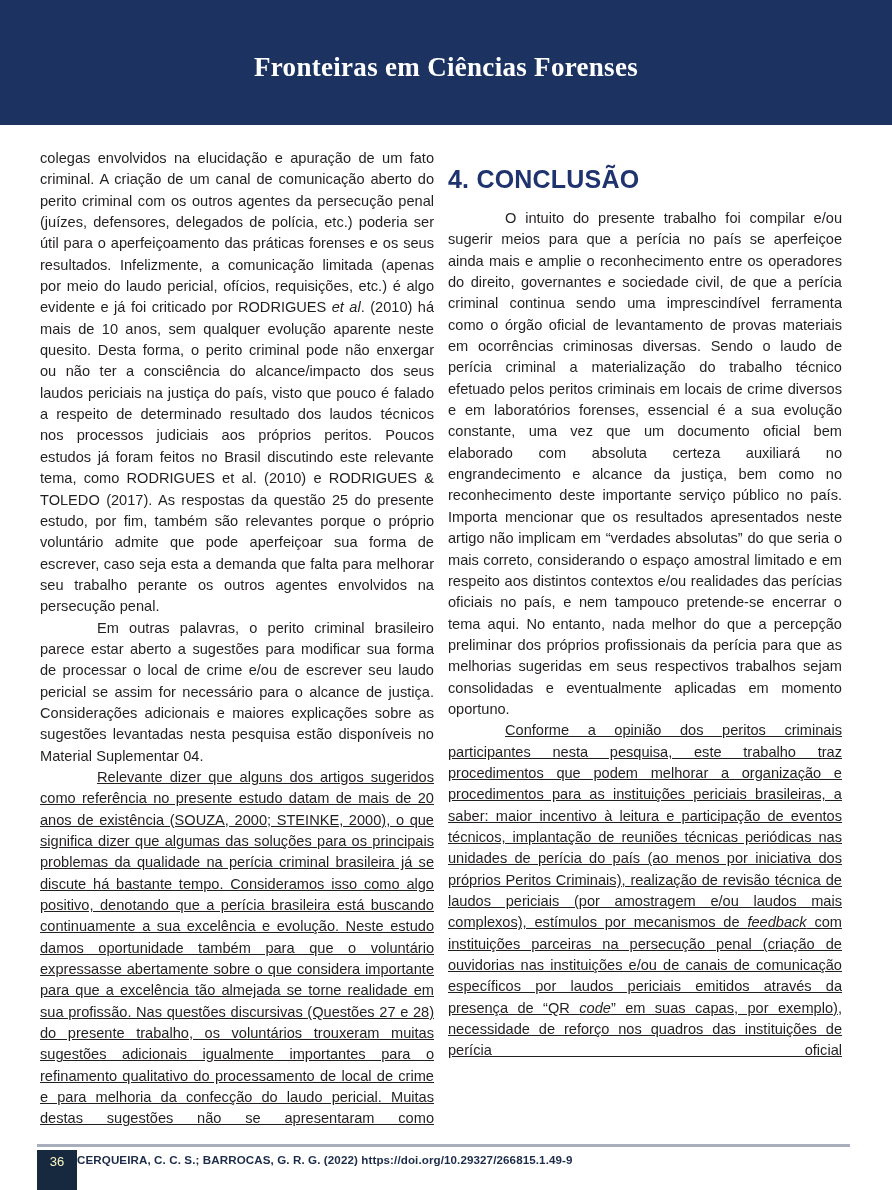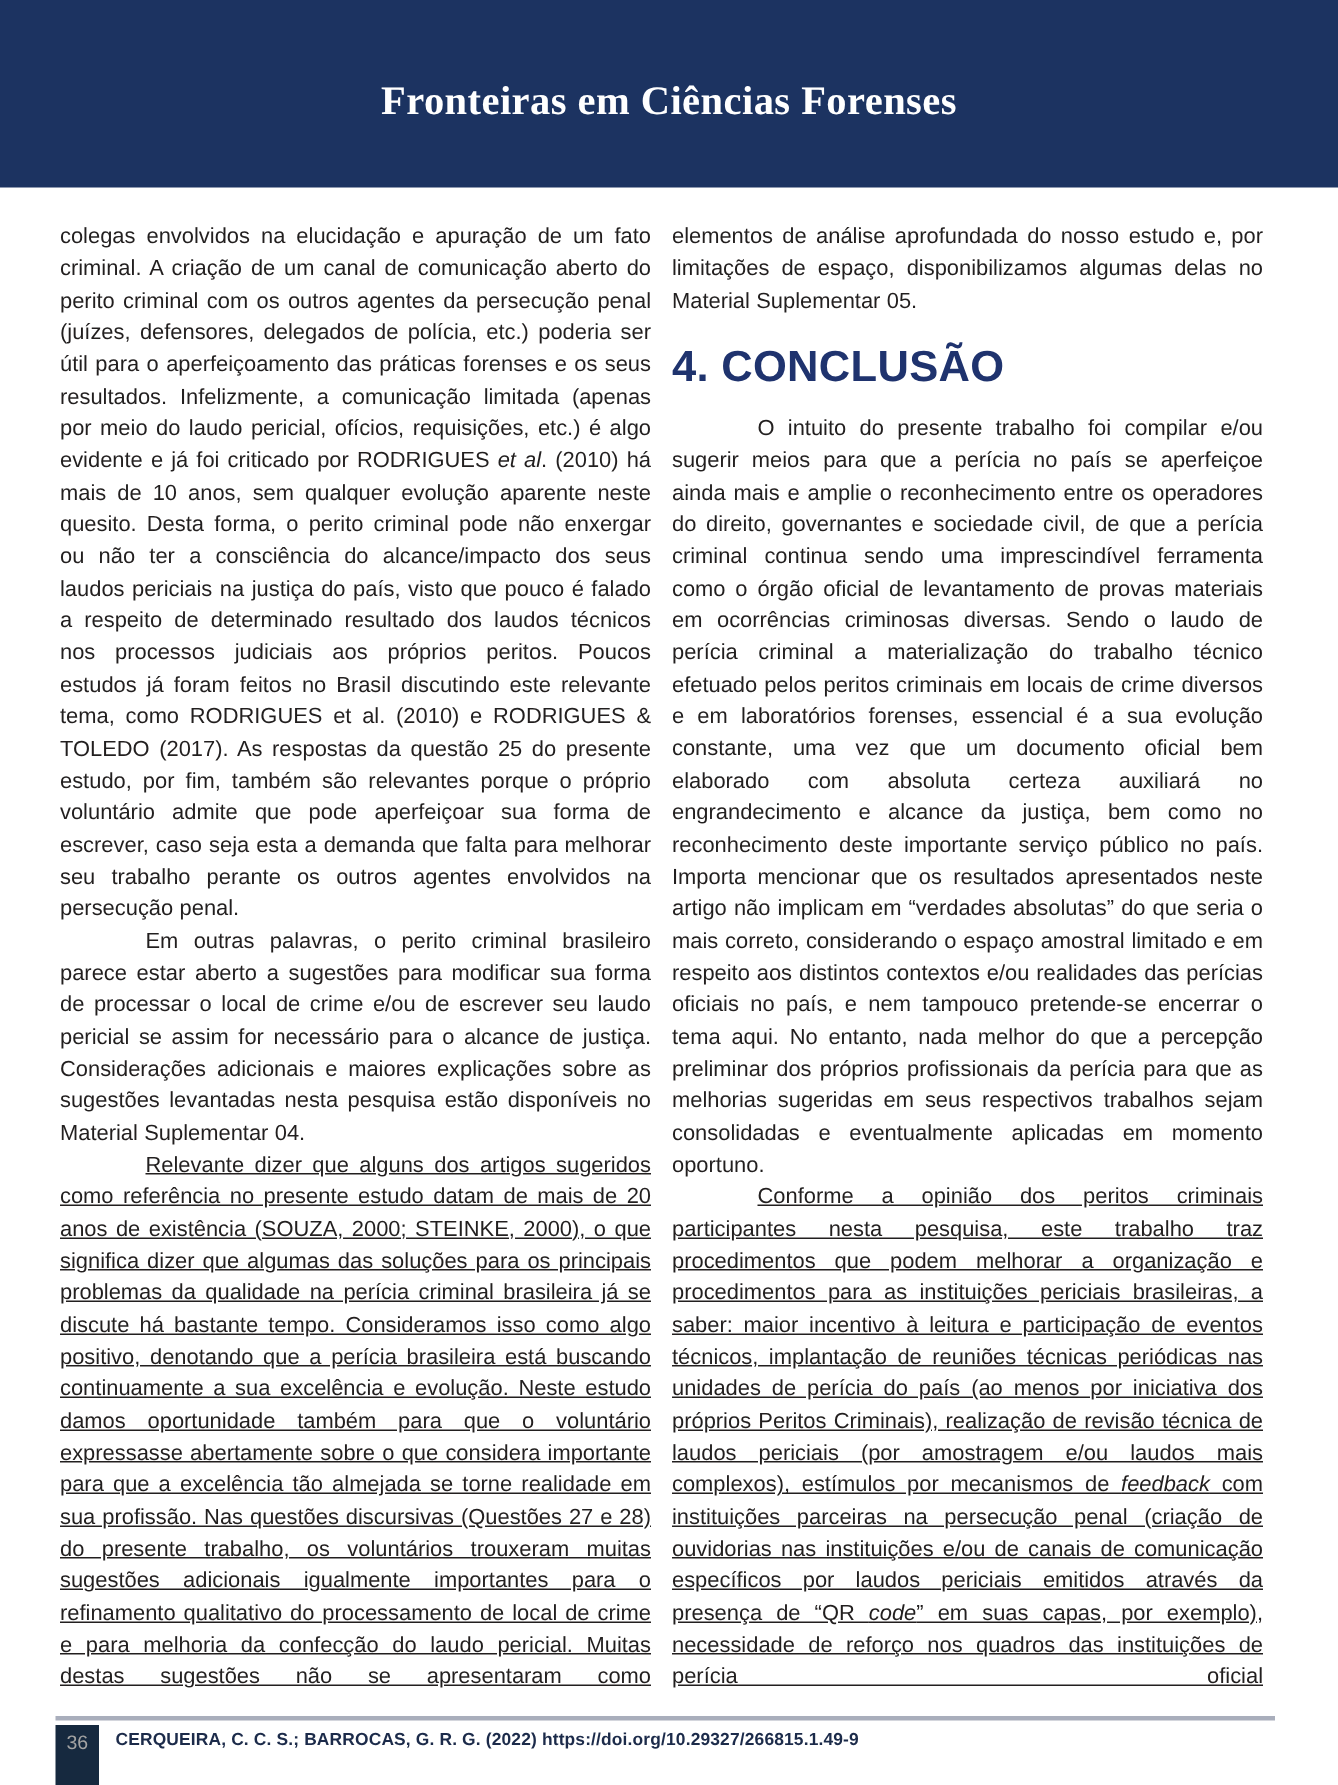--- a/index.html
+++ b/index.html
@@ -20,47 +20,46 @@
   .columns{position:absolute;top:148px;left:40px;display:flex;gap:14px;}
   .col{width:394px;height:990px;overflow:hidden;}
   p.para{
     margin:0;font-size:14.6px;line-height:21.35px;color:var(--body-text);
     text-align:justify;word-spacing:.2px;
   }
   p.indent{text-indent:57px;}
   p.jlast{text-align-last:justify;text-decoration:underline;}
   em{font-style:italic;}
   h2.section-heading{
-    margin:17px 0 14px;font-size:29px;font-weight:700;color:var(--heading);
+    margin:17px 0 14px;font-size:25px;font-weight:700;color:var(--heading);
     letter-spacing:.2px;font-family:"Liberation Sans",sans-serif;
   }
   .rule{position:absolute;left:37px;top:1144px;width:813px;height:3px;background:var(--footer-line);}
   .pagebox{
-    position:absolute;left:37px;top:1150px;width:29px;height:40px;background:var(--footer-box);
-    color:#a3a3a3;font-size:13px;text-align:center;padding-top:4px;box-sizing:border-box;
+    position:absolute;left:37px;top:1150px;width:40px;height:40px;background:var(--footer-box);
+    color:#fef9c3;font-size:13px;text-align:center;padding-top:4px;box-sizing:border-box;
   }
   .cite{position:absolute;left:77px;top:1153px;font-size:11.6px;font-weight:600;color:var(--footer-text);letter-spacing:.1px;}
 </style>
 </head>
 <body>
 
 <div class="page" style="--header-bg: #1c3361; --heading: #1f336e; --body-text: #221f1f; --footer-line: #a9aebc; --footer-box: #16293f; --footer-text: #1c2b4a;">
 
   <header class="band">
     <h1>Fronteiras em Ciências Forenses</h1>
   </header>
 
   <main class="columns">
     <section class="col" id="col-left">
         <p class="para"><span>colegas envolvidos na elucidação e apuração de um fato criminal. A criação de um canal de comunicação aberto do perito criminal com os outros agentes da persecução penal (juízes, defensores, delegados de polícia, etc.) poderia ser útil para o aperfeiçoamento das práticas forenses e os seus resultados. Infelizmente, a comunicação limitada (apenas por meio do laudo pericial, ofícios, requisições, etc.) é algo evidente e já foi criticado por RODRIGUES </span><em>et al</em><span>. (2010) há mais de 10 anos, sem qualquer evolução aparente neste quesito. Desta forma, o perito criminal pode não enxergar ou não ter a consciência do alcance/impacto dos seus laudos periciais na justiça do país, visto que pouco é falado a respeito de determinado resultado dos laudos técnicos nos processos judiciais aos próprios peritos. Poucos estudos já foram feitos no Brasil discutindo este relevante tema, como RODRIGUES et al. (2010) e RODRIGUES &amp; TOLEDO (2017). As respostas da questão 25 do presente estudo, por fim, também são relevantes porque o próprio voluntário admite que pode aperfeiçoar sua forma de escrever, caso seja esta a demanda que falta para melhorar seu trabalho perante os outros agentes envolvidos na persecução penal.</span></p>
         <p class="para indent"><span>Em outras palavras, o perito criminal brasileiro parece estar aberto a sugestões para modificar sua forma de processar o local de crime e/ou de escrever seu laudo pericial se assim for necessário para o alcance de justiça. Considerações adicionais e maiores explicações sobre as sugestões levantadas nesta pesquisa estão disponíveis no Material Suplementar 04.</span></p>
         <p class="para indent jlast"><span>Relevante dizer que alguns dos artigos sugeridos como referência no presente estudo datam de mais de 20 anos de existência (SOUZA, 2000; STEINKE, 2000), o que significa dizer que algumas das soluções para os principais problemas da qualidade na perícia criminal brasileira já se discute há bastante tempo. Consideramos isso como algo positivo, denotando que a perícia brasileira está buscando continuamente a sua excelência e evolução. Neste estudo damos oportunidade também para que o voluntário expressasse abertamente sobre o que considera importante para que a excelência tão almejada se torne realidade em sua profissão. Nas questões discursivas (Questões 27 e 28) do presente trabalho, os voluntários trouxeram muitas sugestões adicionais igualmente importantes para o refinamento qualitativo do processamento de local de crime e para melhoria da confecção do laudo pericial. Muitas destas sugestões não se apresentaram como</span></p>
       </section>
     <section class="col" id="col-right">
-        <p class="para"><span>elementos de análise aprofundada do nosso estudo e, por limitações de espaço, disponibilizamos algumas delas no Material Suplementar 05.</span></p>
         <h2 class="section-heading">4. CONCLUSÃO</h2>
         <p class="para indent"><span>O intuito do presente trabalho foi compilar e/ou sugerir meios para que a perícia no país se aperfeiçoe ainda mais e amplie o reconhecimento entre os operadores do direito, governantes e sociedade civil, de que a perícia criminal continua sendo uma imprescindível ferramenta como o órgão oficial de levantamento de provas materiais em ocorrências criminosas diversas. Sendo o laudo de perícia criminal a materialização do trabalho técnico efetuado pelos peritos criminais em locais de crime diversos e em laboratórios forenses, essencial é a sua evolução constante, uma vez que um documento oficial bem elaborado com absoluta certeza auxiliará no engrandecimento e alcance da justiça, bem como no reconhecimento deste importante serviço público no país. Importa mencionar que os resultados apresentados neste artigo não implicam em “verdades absolutas” do que seria o mais correto, considerando o espaço amostral limitado e em respeito aos distintos contextos e/ou realidades das perícias oficiais no país, e nem tampouco pretende-se encerrar o tema aqui. No entanto, nada melhor do que a percepção preliminar dos próprios profissionais da perícia para que as melhorias sugeridas em seus respectivos trabalhos sejam consolidadas e eventualmente aplicadas em momento oportuno.</span></p>
         <p class="para indent jlast"><span>Conforme a opinião dos peritos criminais participantes nesta pesquisa, este trabalho traz procedimentos que podem melhorar a organização e procedimentos para as instituições periciais brasileiras, a saber: maior incentivo à leitura e participação de eventos técnicos, implantação de reuniões técnicas periódicas nas unidades de perícia do país (ao menos por iniciativa dos próprios Peritos Criminais), realização de revisão técnica de laudos periciais (por amostragem e/ou laudos mais complexos), estímulos por mecanismos de </span><em>feedback</em><span> com instituições parceiras na persecução penal (criação de ouvidorias nas instituições e/ou de canais de comunicação específicos por laudos periciais emitidos através da presença de “QR </span><em>code</em><span>” em suas capas, por exemplo), necessidade de reforço nos quadros das instituições de perícia oficial</span></p>
       </section>
   </main>
 
   <footer>
     <div class="rule"></div>
     <div class="pagebox">36</div>
     <div class="cite">CERQUEIRA, C. C. S.; BARROCAS, G. R. G. (2022) https://doi.org/10.29327/266815.1.49-9</div>

